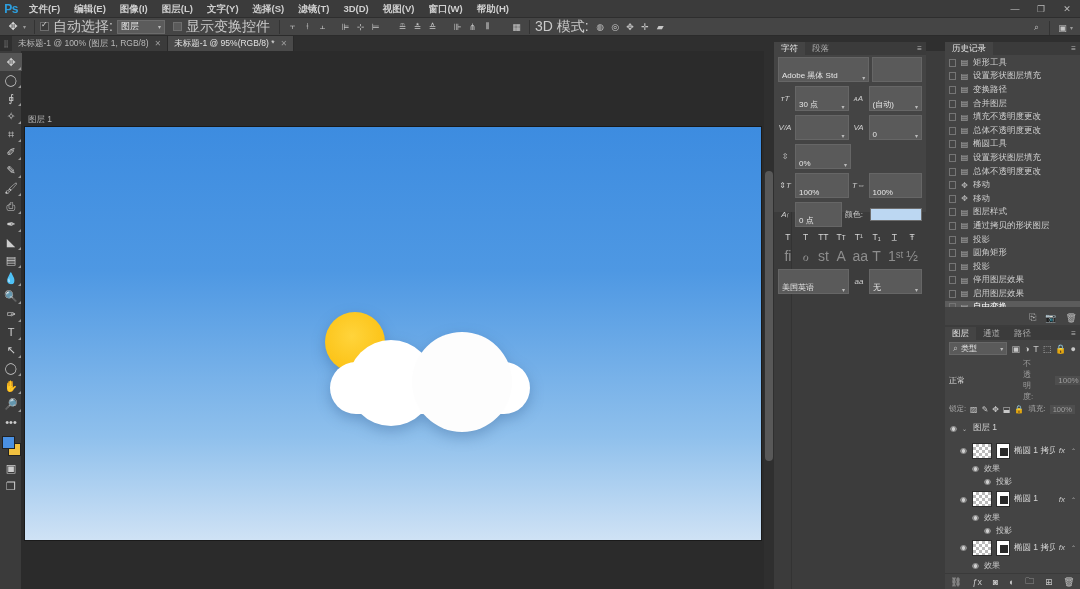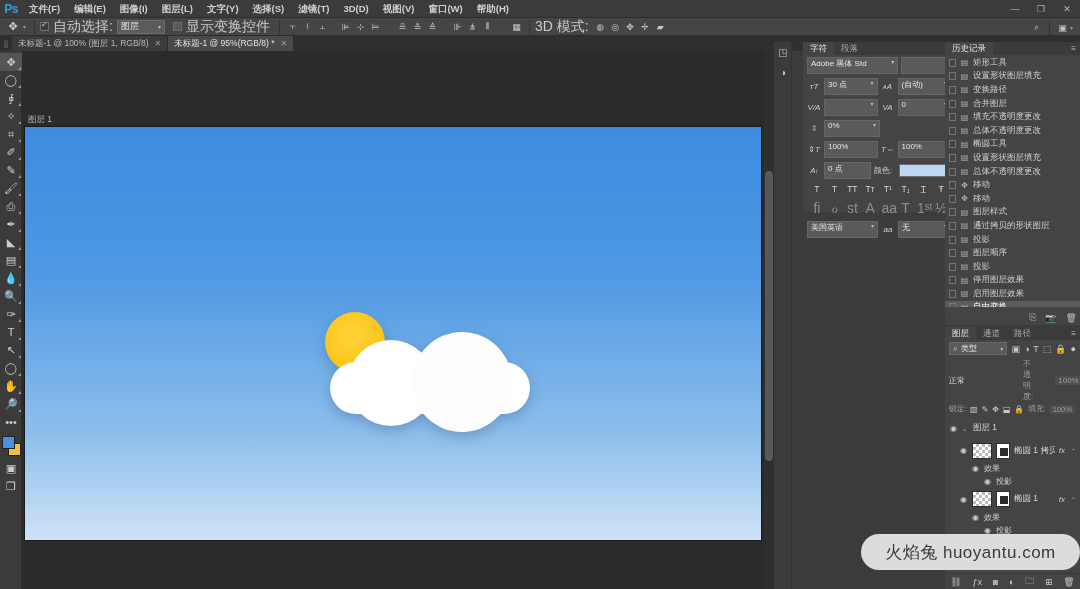--- a/index.html
+++ b/index.html
@@ -77,33 +77,33 @@
   .cloud .c2 { position:absolute; left:18px; top:8px; width:86px; height:86px; border-radius:50%;
     background:#fff; }
   .cloud .c3 { position:absolute; left:82px; top:0px; width:100px; height:100px; border-radius:50%;
     background:#fdfdfd; }
   .cloudwrap { position:absolute; left:0; top:0; filter:drop-shadow(0 5px 7px rgba(20,60,110,.28)); }
   .vscrollbar { position:absolute; right:0; top:0; width:10px; height:538px; background:#2f2f2f; }
   .vthumb { position:absolute; right:1px; top:120px; width:8px; height:290px; background:#585858;
     border-radius:4px; }
 
   
-  .charpanel { position:absolute; left:774px; top:42px; width:152px; height:170px; background:#444;margin-left:29px; }
+  .charpanel { position:absolute; left:774px; top:42px; width:152px; height:170px; background:#444; }
   .panelrail { position:absolute; left:774px; top:42px; width:18px; height:547px; background:#3b3b3b;
     border-right:1px solid #333; }
   .railicon { width:18px; height:20px; display:flex; align-items:center; justify-content:center;
     color:#c4c4c4; font-size:10px; }
   .paneltabs { height:13px; background:#3b3b3b; display:flex; align-items:flex-end; }
   .ptab { font-size:8.5px; color:#aaa; padding:0 7px; height:13px; line-height:13px; }
   .ptab.active { background:#444; color:#e6e6e6; }
   .pmenu { margin-left:auto; color:#bbb; font-size:8px; padding-right:4px; line-height:13px; }
   .crow { display:flex; align-items:center; padding:2px 4px; gap:3px; }
   .cicon { font-size:8px; color:#cfcfcf; width:14px; text-align:center; font-style:italic; }
-  .cfield { background:#5a5a5a; border:1px solid #666; height:17px; font-size:8px; color:#e6e6e6;
-    display:flex; align-items:flex-start; padding:0 3px; justify-content:space-between; flex:1;
+  .cfield { background:#5a5a5a; border:1px solid #666; height:25px; font-size:8px; color:#e6e6e6;
+    display:flex; align-items:flex-end; padding:0 3px; justify-content:space-between; flex:1;
     min-width:0; }
   .cfield i { font-style:normal; font-size:6px; color:#bbb; }
   .swatchbox { width:52px; height:13px; background:#bcd7f2; border:1px solid #6d6d6d; }
   .styrow { display:flex; justify-content:space-around; padding:3px 5px; }
   .styrow span { font-size:8.5px; color:#d7d7d7; width:13px; text-align:center; }
   .styrow.dim span { color:#8e8e8e; font-size:14px; }
 
   
   .histpanel { position:absolute; left:945px; top:42px; width:135px; height:283px; background:#444; }
   .histlist { height:252px; overflow:hidden; padding-top:1px; }
@@ -472,21 +472,21 @@
           <span>通过拷贝的形状图层</span>
         </div>
         <div class="histrow">
           <span class="hbox"></span>
           <span class="hico">▤</span>
           <span>投影</span>
         </div>
         <div class="histrow">
           <span class="hbox"></span>
           <span class="hico">▤</span>
-          <span>图层顺序</span>
+          <span>圆角矩形</span>
         </div>
         <div class="histrow">
           <span class="hbox"></span>
           <span class="hico">▤</span>
           <span>投影</span>
         </div>
         <div class="histrow">
           <span class="hbox"></span>
           <span class="hico">▤</span>
           <span>停用图层效果</span>
@@ -610,15 +610,14 @@
       <span>⛓</span>
       <span>ƒx</span>
       <span>◙</span>
       <span>◐</span>
       <span>🗀</span>
       <span>⊞</span>
       <span>🗑</span>
     </div>
   </div>
 
-  <div class="watermark">火焰兔 huoyantu.com</div>
 
 </div>
 
 </body></html>

